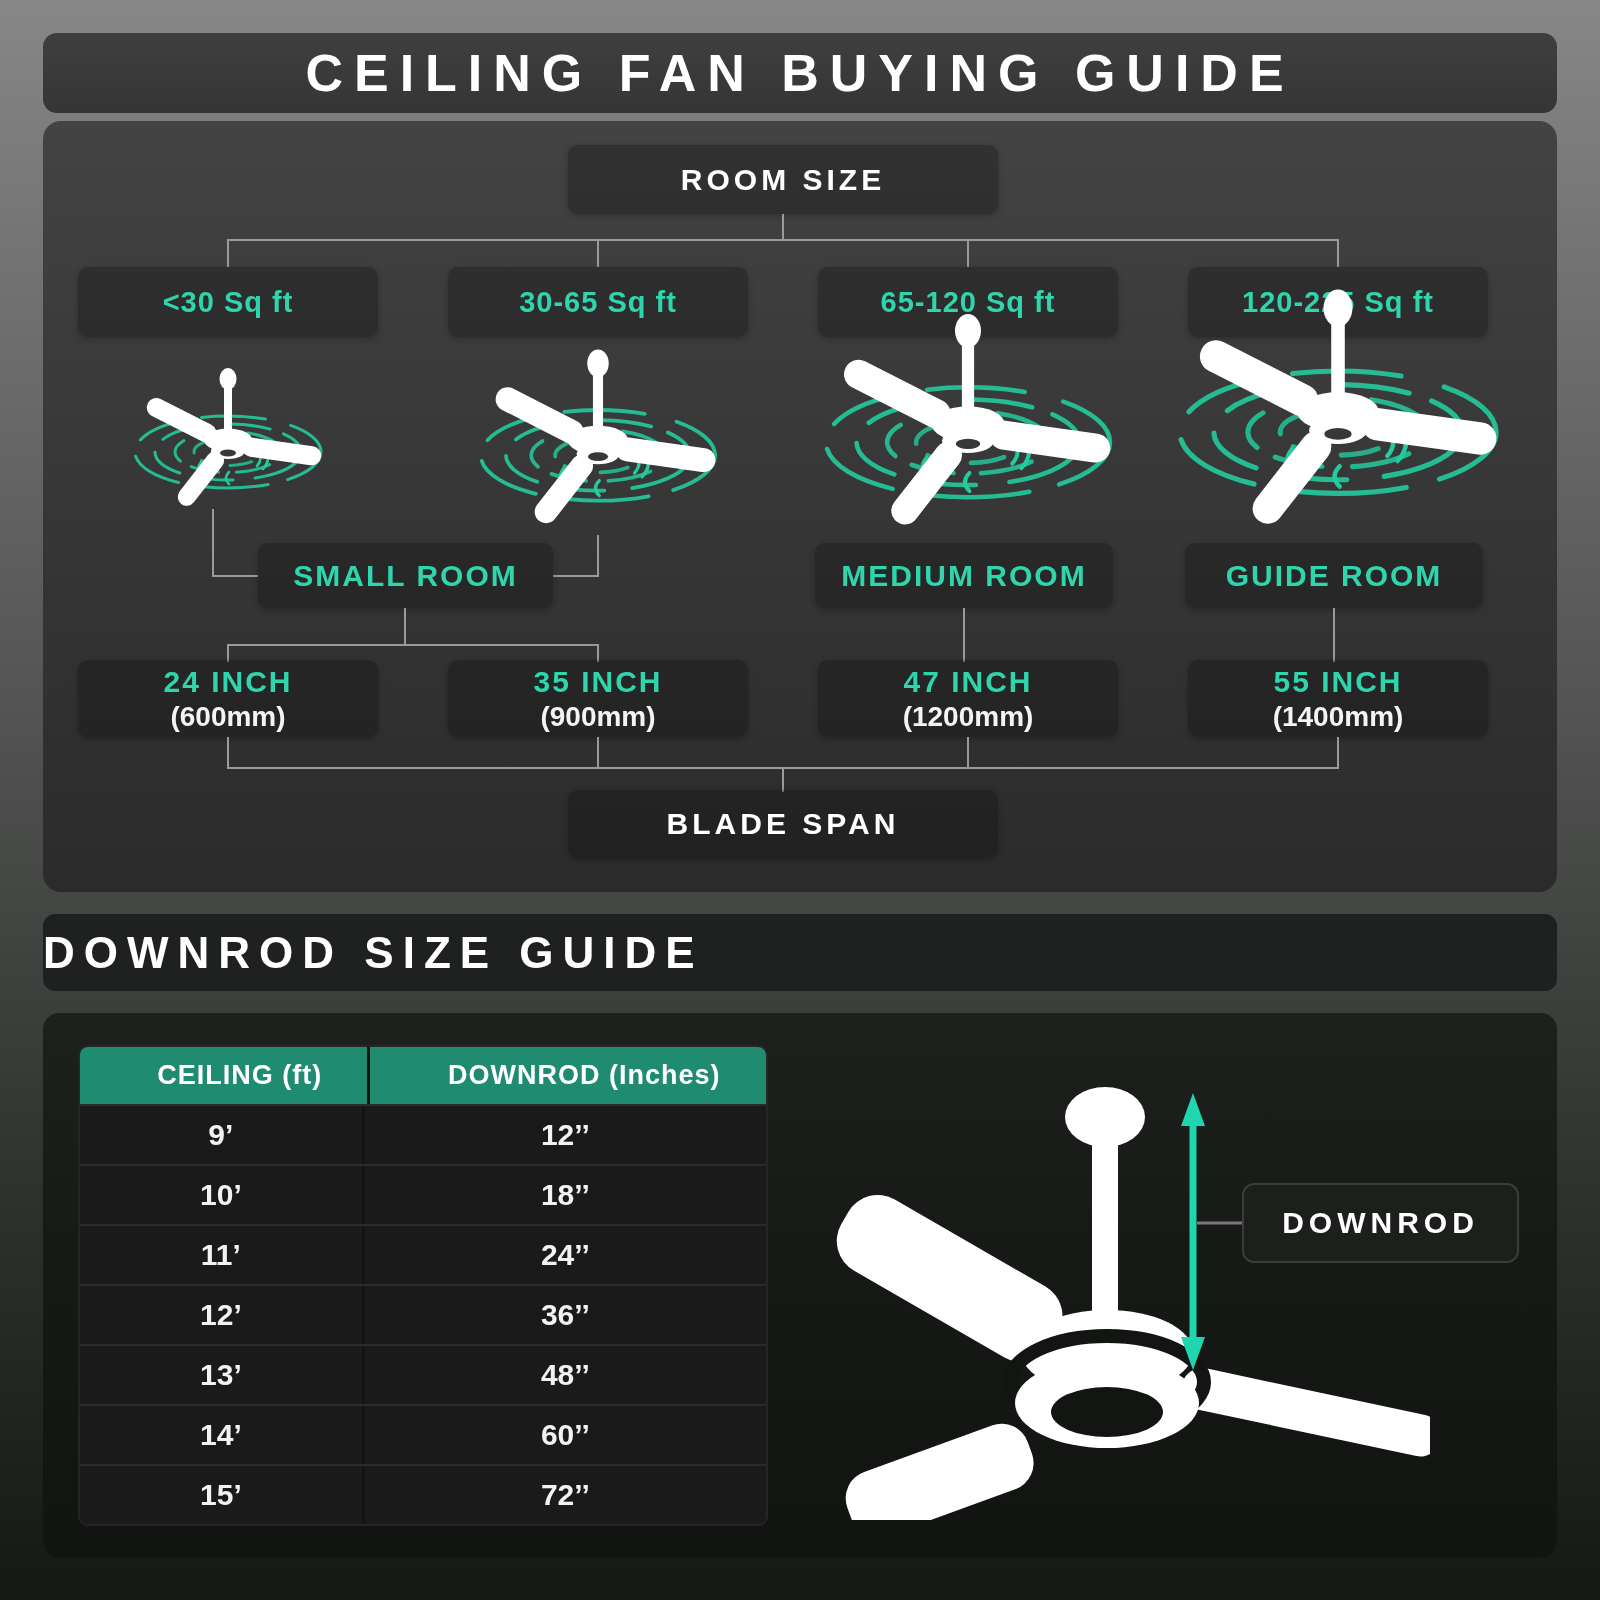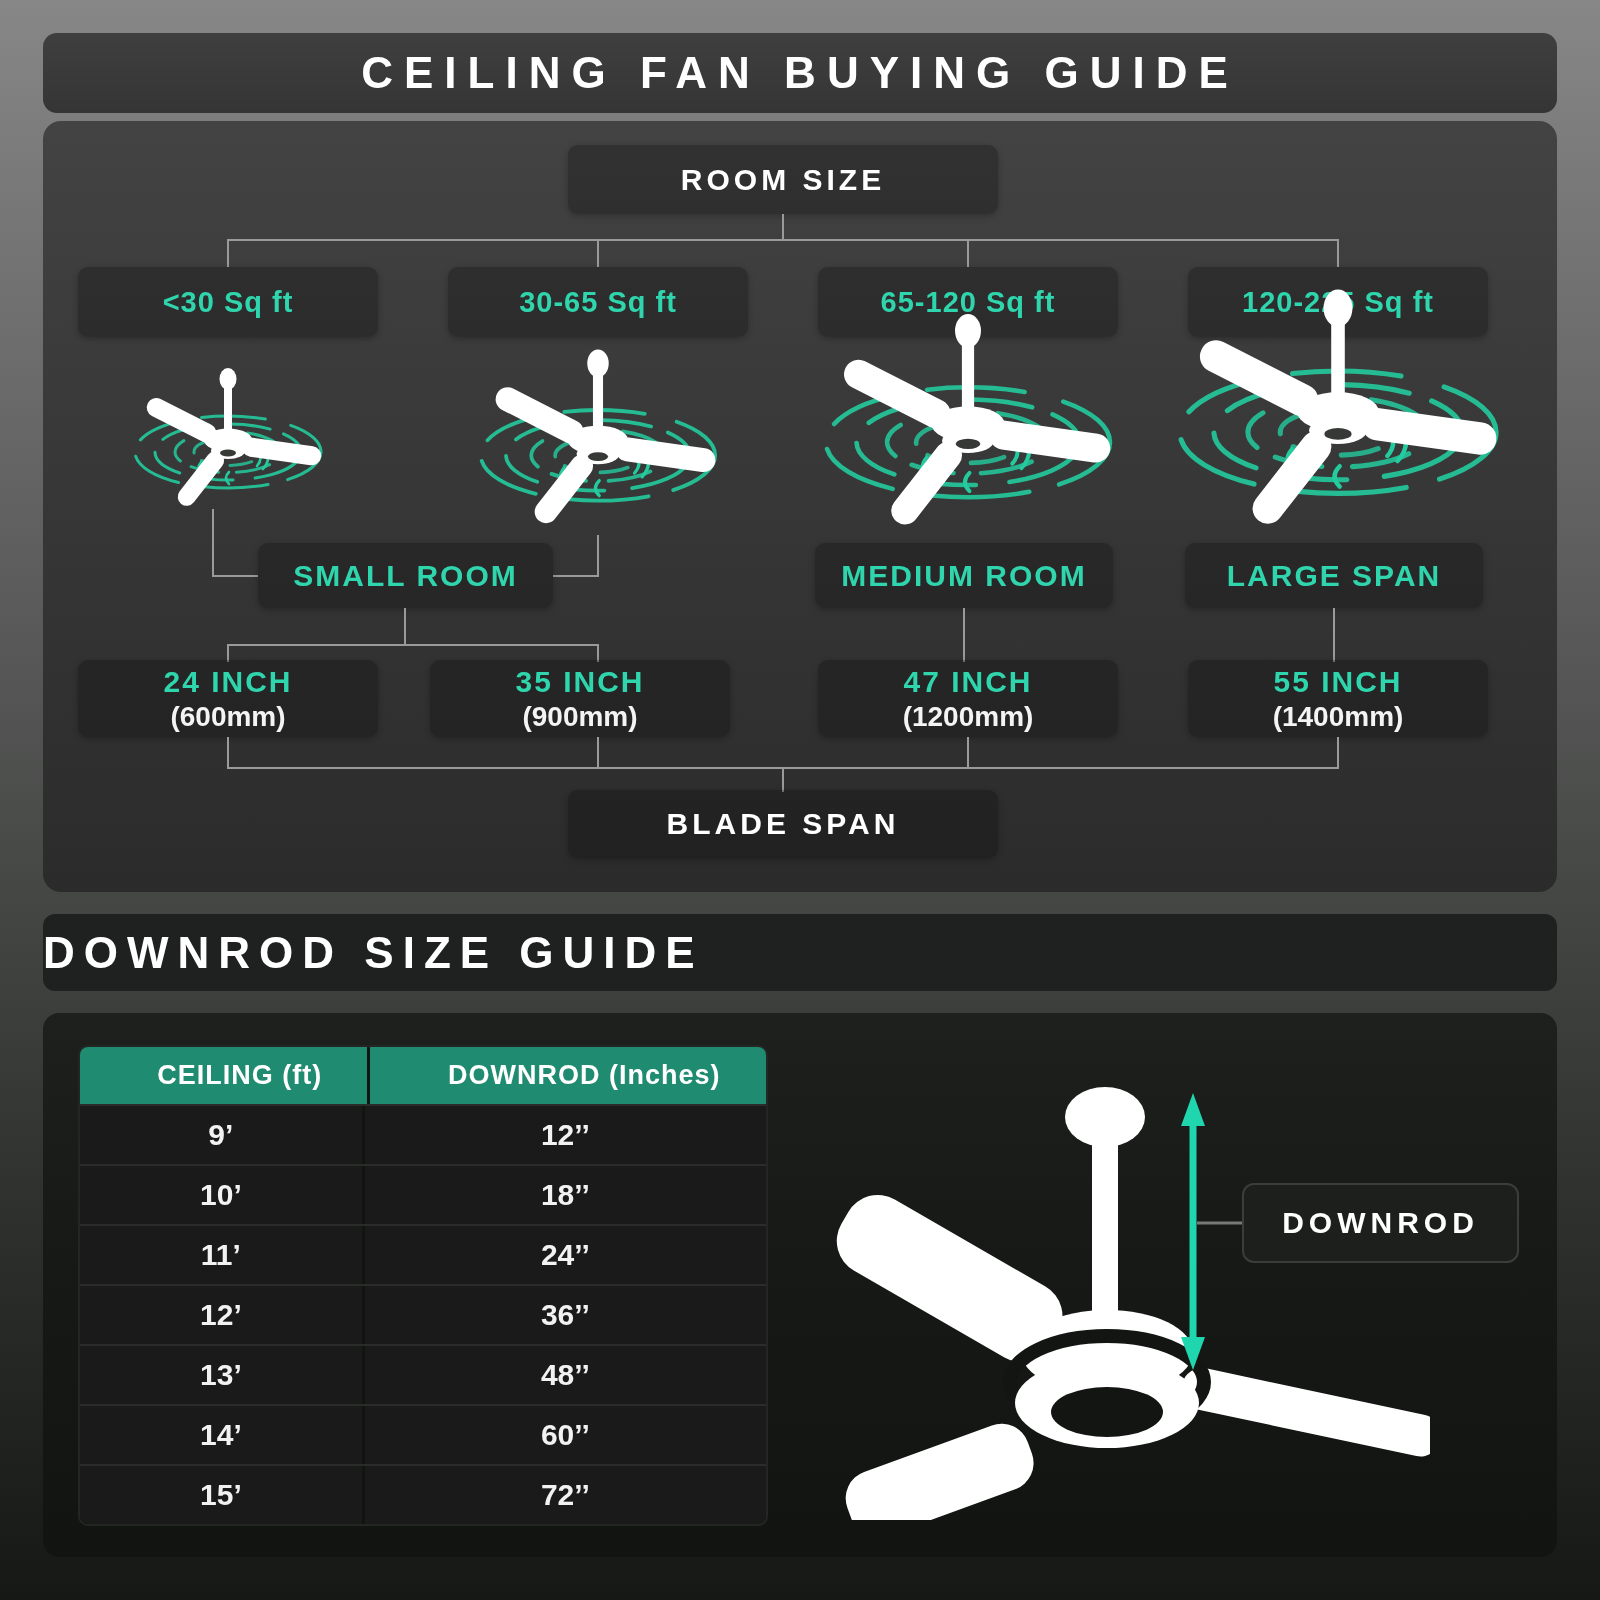--- a/index.html
+++ b/index.html
@@ -9,21 +9,21 @@
     background:linear-gradient(180deg,#878787 0%,#787878 12%,#616161 32%,#474947 54%,#2f322f 74%,#161816 100%);
   }
   .abs{position:absolute;}
   
   .title-bar{
     left:43px;top:33px;width:1514px;height:80px;border-radius:14px;
     background:linear-gradient(180deg,#3f3f3f,#353535);
     display:flex;align-items:center;justify-content:center;
   }
   .title-bar h1{
-    margin:0;color:#fff;font-size:44px;font-weight:bold;letter-spacing:11px;white-space:nowrap;
+    margin:0;color:#fff;font-size:52px;font-weight:bold;letter-spacing:11px;white-space:nowrap;
   }
   
   .flow-panel{
     left:43px;top:121px;width:1514px;height:771px;border-radius:18px;
     background:linear-gradient(180deg,#434343 0%,#3a3a3a 35%,#2b2b2b 100%);
   }
   .fbox{
     position:absolute;border-radius:10px;background:rgba(10,10,10,0.30);
     display:flex;flex-direction:column;align-items:center;justify-content:center;
     box-shadow:0 2px 6px rgba(0,0,0,0.25);
@@ -155,35 +155,35 @@
     <div class="conn connV" style="left:554px;top:414px;height:42px"></div>
     <div class="conn connH" style="left:510px;top:454px;width:46px"></div>
 
     <div class="fbox" style="left:772px;top:422px;width:298px;height:65px">
       <span class="tlabel-lg">MEDIUM ROOM</span>
     </div>
     <div class="fbox" style="left:215px;top:422px;width:295px;height:65px">
       <span class="tlabel-lg">SMALL ROOM</span>
     </div>
     <div class="fbox" style="left:1142px;top:422px;width:298px;height:65px">
-      <span class="tlabel-lg">LARGE SPAN</span>
+      <span class="tlabel-lg">GUIDE ROOM</span>
     </div>
 
     <div class="conn connV" style="left:361px;top:487px;height:38px"></div>
     <div class="conn connH" style="left:184px;top:523px;width:372px"></div>
     <div class="conn connV" style="left:184px;top:523px;height:18px"></div>
     <div class="conn connV" style="left:554px;top:523px;height:18px"></div>
     <div class="conn connV" style="left:920px;top:487px;height:54px"></div>
     <div class="conn connV" style="left:1290px;top:487px;height:54px"></div>
 
     <div class="fbox" style="left:35px;top:539px;width:300px;height:77px">
       <span class="tlabel-lg">24 INCH</span>
       <span class="mm">(600mm)</span>
     </div>
-    <div class="fbox" style="left:387px;top:539px;width:300px;height:77px">
+    <div class="fbox" style="left:405px;top:539px;width:300px;height:77px">
       <span class="tlabel-lg">35 INCH</span>
       <span class="mm">(900mm)</span>
     </div>
     <div class="fbox" style="left:775px;top:539px;width:300px;height:77px">
       <span class="tlabel-lg">47 INCH</span>
       <span class="mm">(1200mm)</span>
     </div>
     <div class="fbox" style="left:1145px;top:539px;width:300px;height:77px">
       <span class="tlabel-lg">55 INCH</span>
       <span class="mm">(1400mm)</span>

